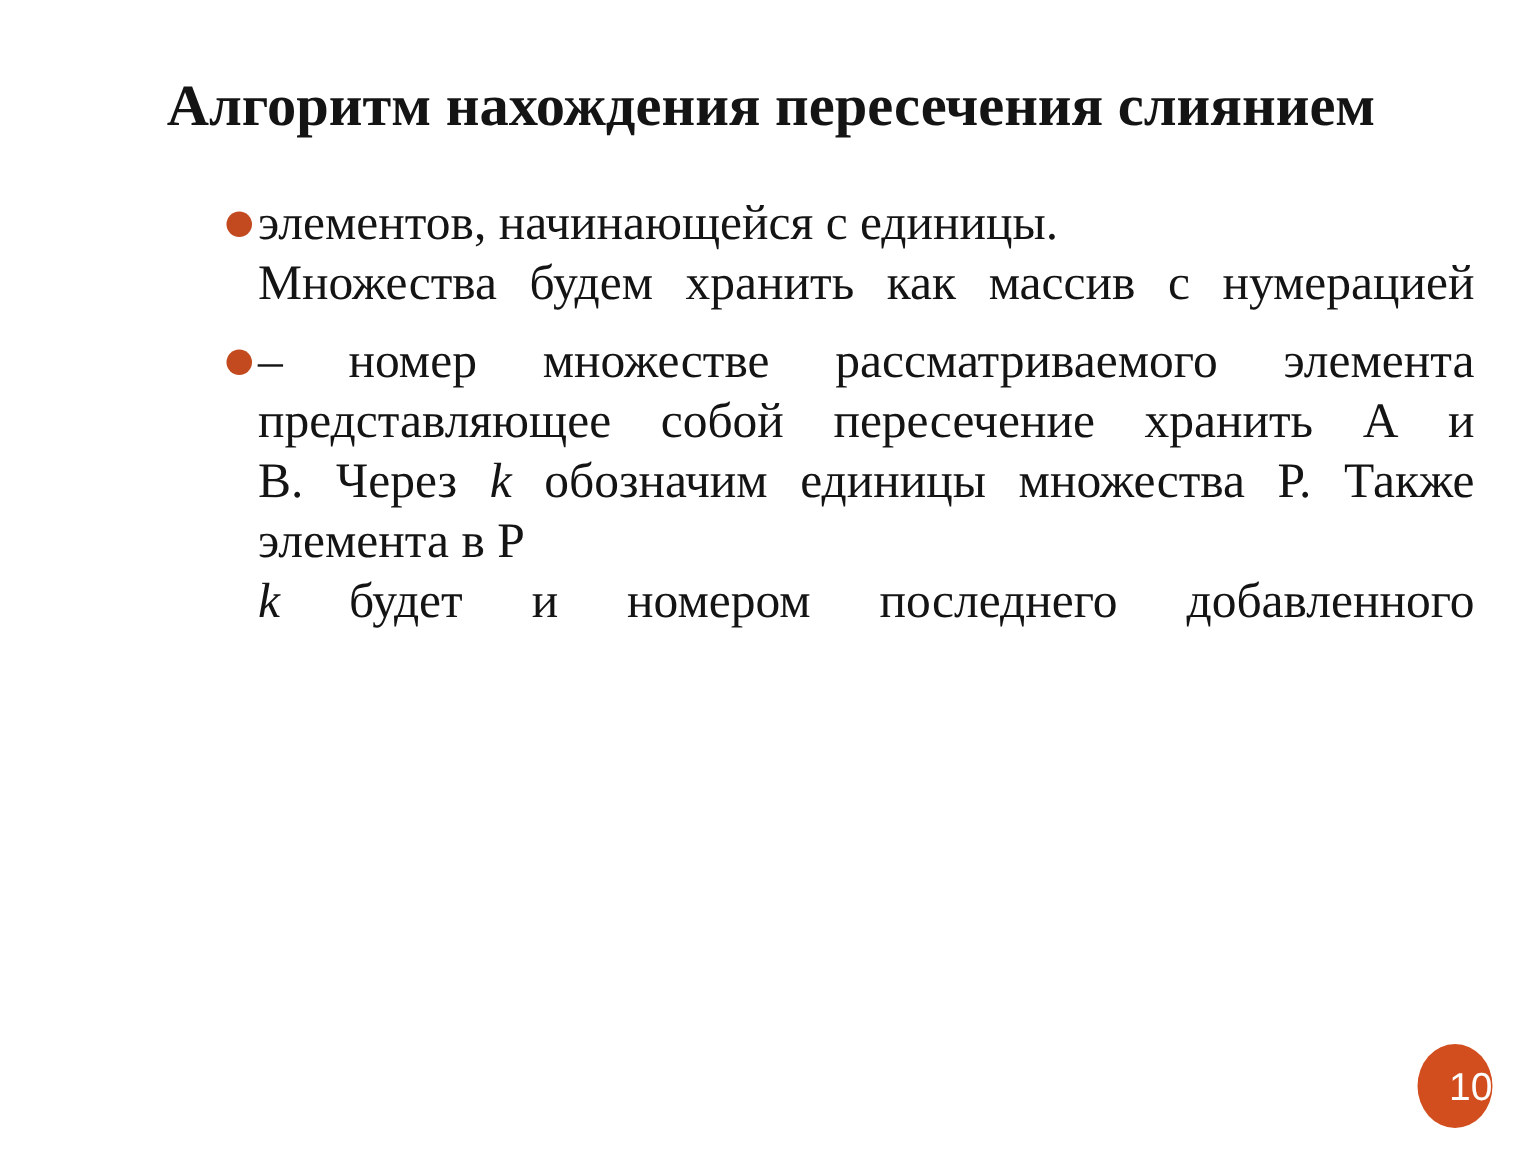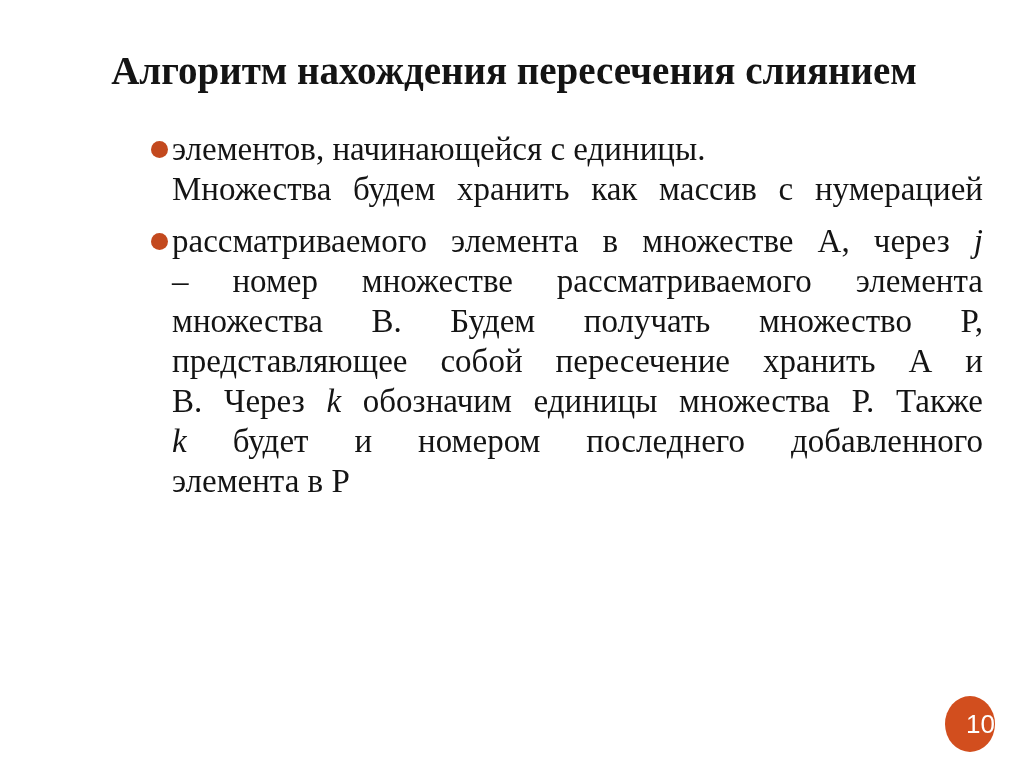--- a/index.html
+++ b/index.html
@@ -87,26 +87,24 @@
   <h1 class="slide-title">Алгоритм нахождения пересечения слиянием</h1>
 
   <ul class="content" style="list-style:none">
       <li class="para">
         <span class="bullet-dot"></span>
         <div class="jline end"><span>элементов, начинающейся с единицы.</span></div>
         <div class="jline"><span>Множества будем хранить как массив с нумерацией</span></div>
       </li>
       <li class="para">
         <span class="bullet-dot"></span>
-        <div class="jline"><span>рассматриваемого элемента в множестве А, через </span><span class="seg-i">j</span></div>
         <div class="jline"><span>– номер множестве рассматриваемого элемента</span></div>
-        <div class="jline"><span>множества В. Будем получать множество Р,</span></div>
         <div class="jline"><span>представляющее собой пересечение хранить А и</span></div>
         <div class="jline"><span>В. Через </span><span class="seg-i">k</span><span> обозначим единицы множества Р. Также</span></div>
+        <div class="jline end"><span>элемента в Р</span></div>
         <div class="jline"><span class="seg-i">k</span><span> будет и номером последнего добавленного</span></div>
-        <div class="jline end"><span>элемента в Р</span></div>
       </li>
     </ul>
 
   <div class="page-badge">
     <span>10</span>
   </div>
 </div>
 
 </body></html>

